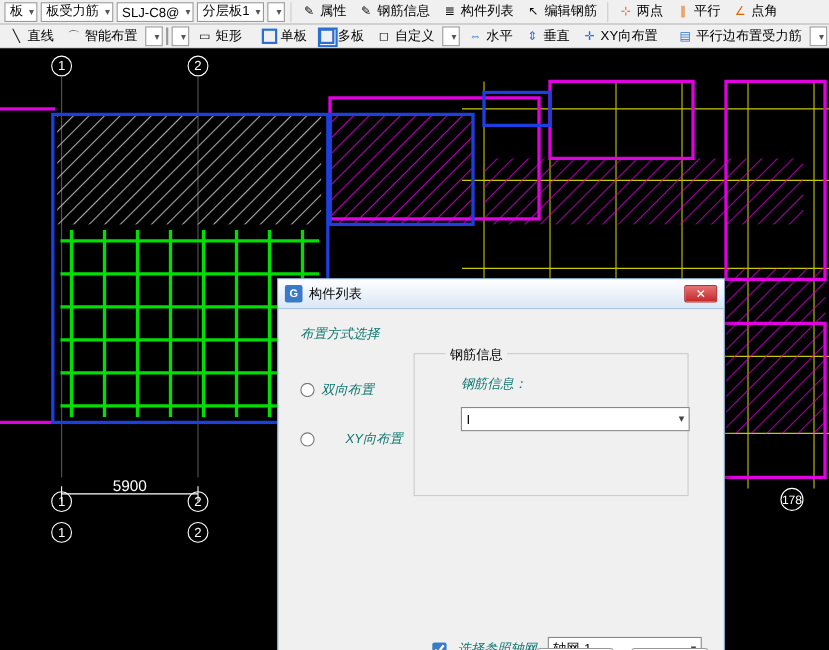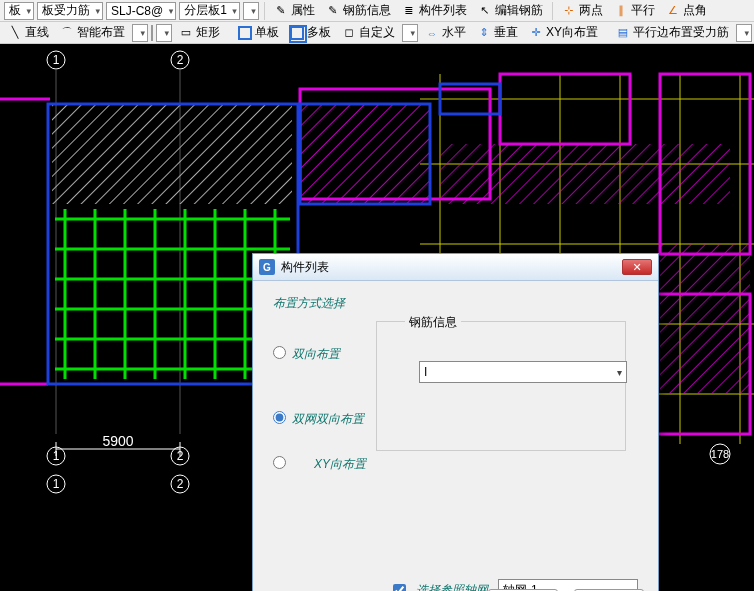--- a/index.html
+++ b/index.html
@@ -104,21 +104,21 @@
   background: linear-gradient(#e57373,#c62828);
   border: 1px solid #a33;
   border-radius: 2px;
   color: #fff;
   display: flex; align-items: center; justify-content: center;
   font-size: 11px;
   cursor: pointer;
 }
 .dlg-body { padding: 14px 20px; position: relative; height: 342px; }
 .lbl { color: #0f766e; font-style: italic; }
-.radio-row { display: flex; align-items: flex-start; gap: 6px; margin: 14px 0 28px; }
+.radio-row { display: flex; align-items: center; gap: 6px; margin: 14px 0 28px; }
 .radio-row input { accent-color: #3a7ac8; }
 .grp {
   position: absolute;
   left: 123px; top: 40px;
   width: 250px; height: 130px;
   border: 1px solid #ccc;
   padding: 10px 28px;
 }
 .grp .glbl { position: relative; top: -18px; background: #f0f0f0; padding: 0 4px; display: inline-block; }
 .grp .inlbl { margin-left: 14px; margin-top: -8px; display: block; }
@@ -378,31 +378,28 @@
     <span>构件列表</span>
     <span class="dlg-close">✕</span>
   </div>
   <div class="dlg-body">
     <div class="lbl">布置方式选择</div>
 
     <div class="radio-row" style="margin-top:34px;">
       <input type="radio" name="m" style="">
       <span class="lbl">双向布置</span>
     </div>
-    <div class="radio-row" style="margin-top:48px;">
-      <input type="radio" name="m" checked="" style="">
-      <span class="lbl">双网双向布置</span>
-    </div>
     <div class="radio-row" style="margin-top:24px;gap:28px;">
       <input type="radio" name="m" style="">
       <span class="lbl">XY向布置</span>
     </div>
 
     <div class="grp">
       <span class="glbl">钢筋信息</span>
+      <span class="inlbl lbl">钢筋信息：</span>
       <div class="combo">
         <span>I</span>
       </div>
     </div>
 
     <div class="ref-row">
       <input type="checkbox" checked="" style="">
       <span class="lbl">选择参照轴网</span>
       <div class="combo">
         <span>轴网-1</span>

